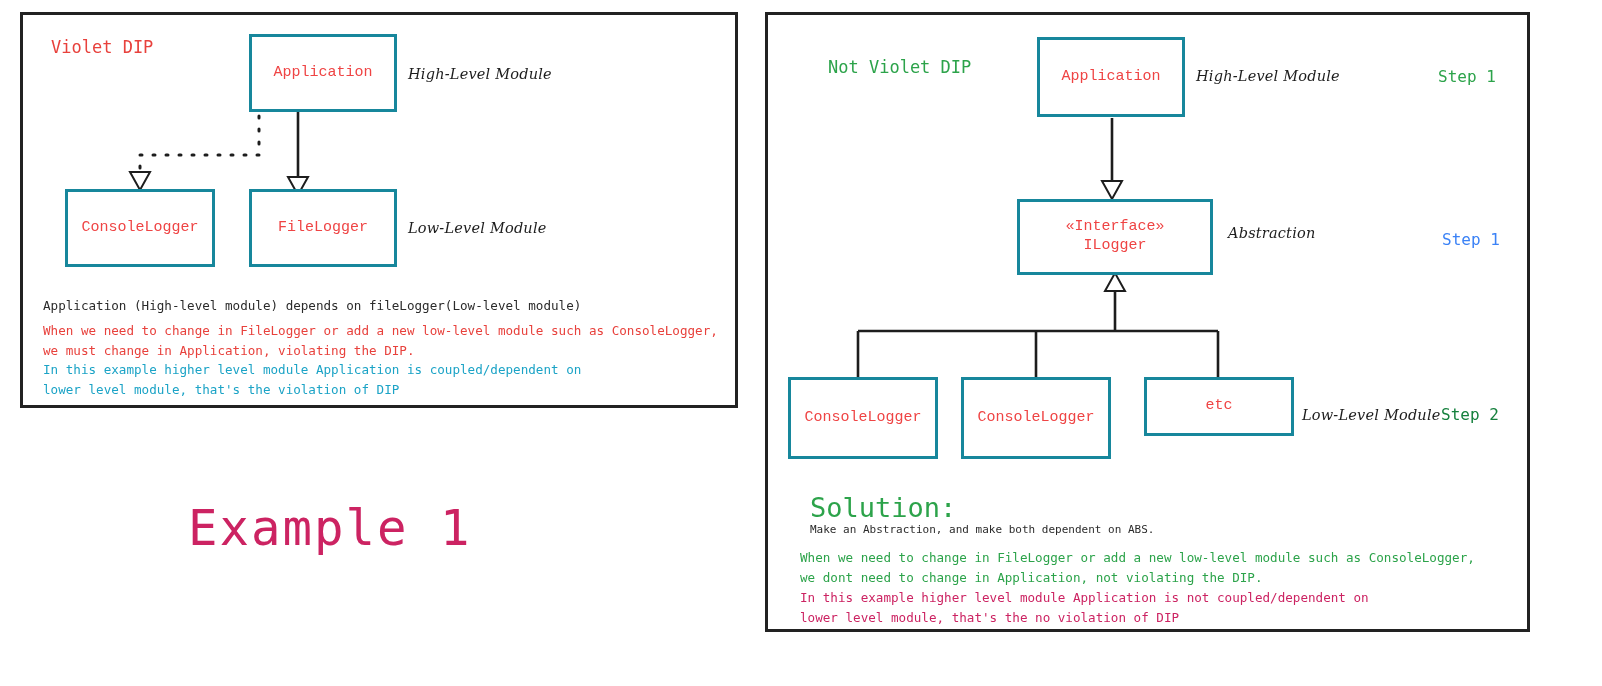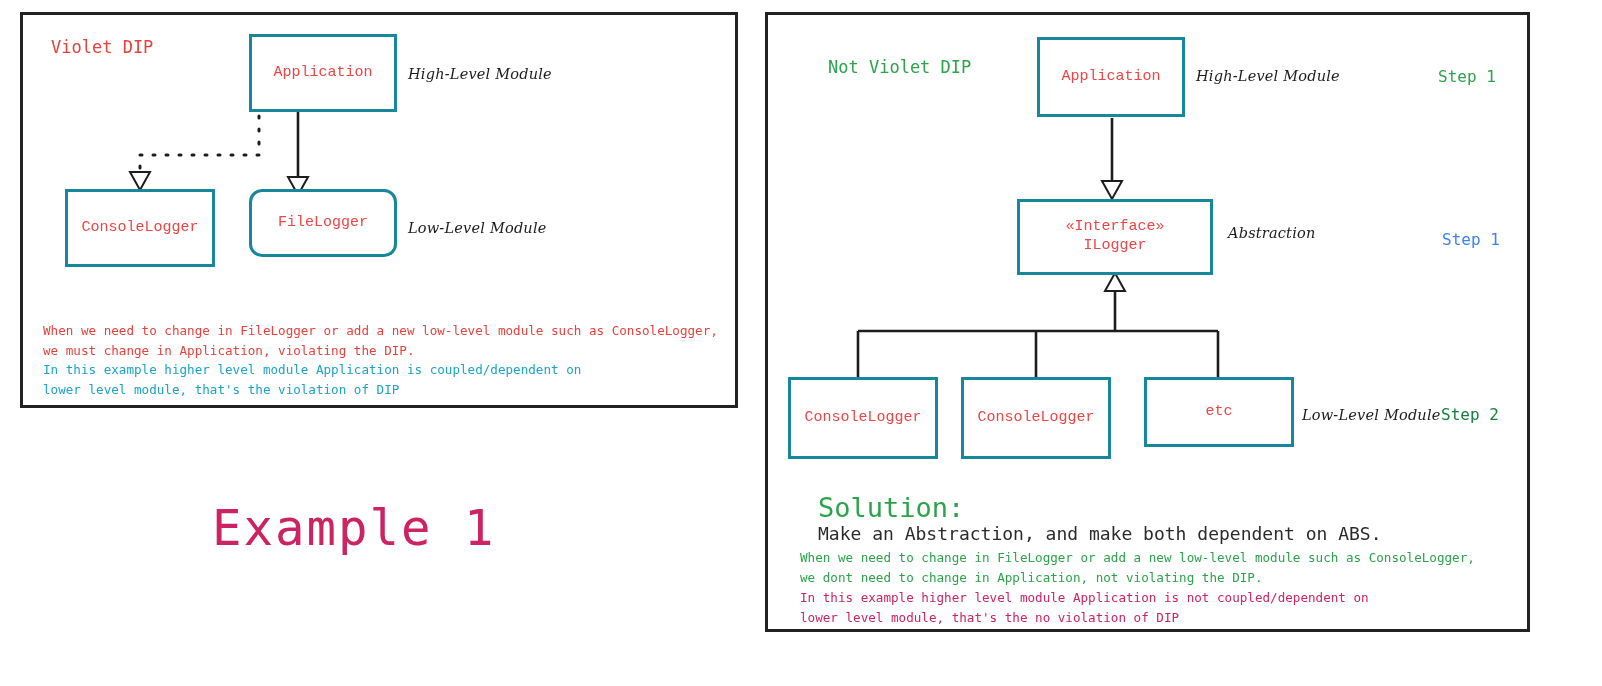--- a/index.html
+++ b/index.html
@@ -67,38 +67,37 @@
     font-size: 12.6px;
     line-height: 1.55;
     white-space: pre-line;
   }
   .example-label {
     position: absolute;
     font-family: "DejaVu Sans Mono", monospace;
     font-size: 49px;
     letter-spacing: 2px;
     white-space: nowrap;
-    margin-left: 24px;
   }
   .solution-wrap {
     position: absolute;
     white-space: nowrap;
     display: flex;
     align-items: baseline;
     flex-direction: column;
   }
   .solution-word {
     font-family: "DejaVu Sans Mono", monospace;
     font-size: 27px;
   }
   .solution-rest {
     font-family: "DejaVu Sans Mono", monospace;
-    font-size: 18px;
+    font-size: 11px;
     color: #2b2b2b;
-    margin-left: 18px;
+    margin-left: 10px;
   }
   svg.edges {
     position: absolute;
     left: 0; top: 0;
     width: 100%;
     height: 100%;
     overflow: visible;
     pointer-events: none;
   }
 </style>
@@ -123,24 +122,25 @@
   </svg>
 
   <div class="title-tag" style="left:28px; top:22px; color:#e8413c;">Violet DIP</div>
 
   <div class="node" style="left:226px; top:19px; width:148px; height:78px;">Application</div>
 
   <div class="label-hand" style="left:385px; top:51px;">High-Level Module</div>
 
   <div class="node" style="left:42px; top:174px; width:150px; height:78px;">ConsoleLogger</div>
 
-  <div class="node" style="left:226px; top:174px; width:148px; height:68px;border-radius:13px;">FileLogger</div>
+  <div class="node" style="left:226px; top:174px; width:148px; height:78px;">FileLogger</div>
 
   <div class="label-hand" style="left:385px; top:205px;">Low-Level Module</div>
 
+  <div class="para" style="left:20px; top:281px; color:#2b2b2b;">Application (High-level module) depends on fileLogger(Low-level module)</div>
 
   <div class="para" style="left:20px; top:306px; color:#e8413c;">When we need to change in FileLogger or add a new low-level module such as ConsoleLogger,
 we must change in Application, violating the DIP.</div>
 
   <div class="para" style="left:20px; top:345px; color:#1ba3c6;">In this example higher level module Application is coupled/dependent on
 lower level module, that's the violation of DIP</div>
 </div>
 
 <div class="example-label" style="left:188px; top:500px; color:#cc2362;">Example 1</div>
 
@@ -171,21 +171,21 @@
 ILogger</div>
 
   <div class="label-hand" style="left:460px; top:210px;">Abstraction</div>
 
   <div class="step" style="left:674px; top:215px; color:#3b82f6;">Step 1</div>
 
   <div class="node" style="left:20px; top:362px; width:150px; height:82px;">ConsoleLogger</div>
 
   <div class="node" style="left:193px; top:362px; width:150px; height:82px;">ConsoleLogger</div>
 
-  <div class="node" style="left:376px; top:362px; width:150px; height:70px;">etc</div>
+  <div class="node" style="left:376px; top:362px; width:150px; height:59px;">etc</div>
 
   <div class="label-hand" style="left:534px; top:392px;">Low-Level Module</div>
 
   <div class="step" style="left:673px; top:390px; color:#15803d;">Step 2</div>
 
   <div class="solution-wrap" style="left:32px; top:477px;">
     <span class="solution-word" style="color:#2ca34a;">Solution:</span>
     <span class="solution-rest">Make an Abstraction, and make both dependent on ABS.</span>
   </div>
 

